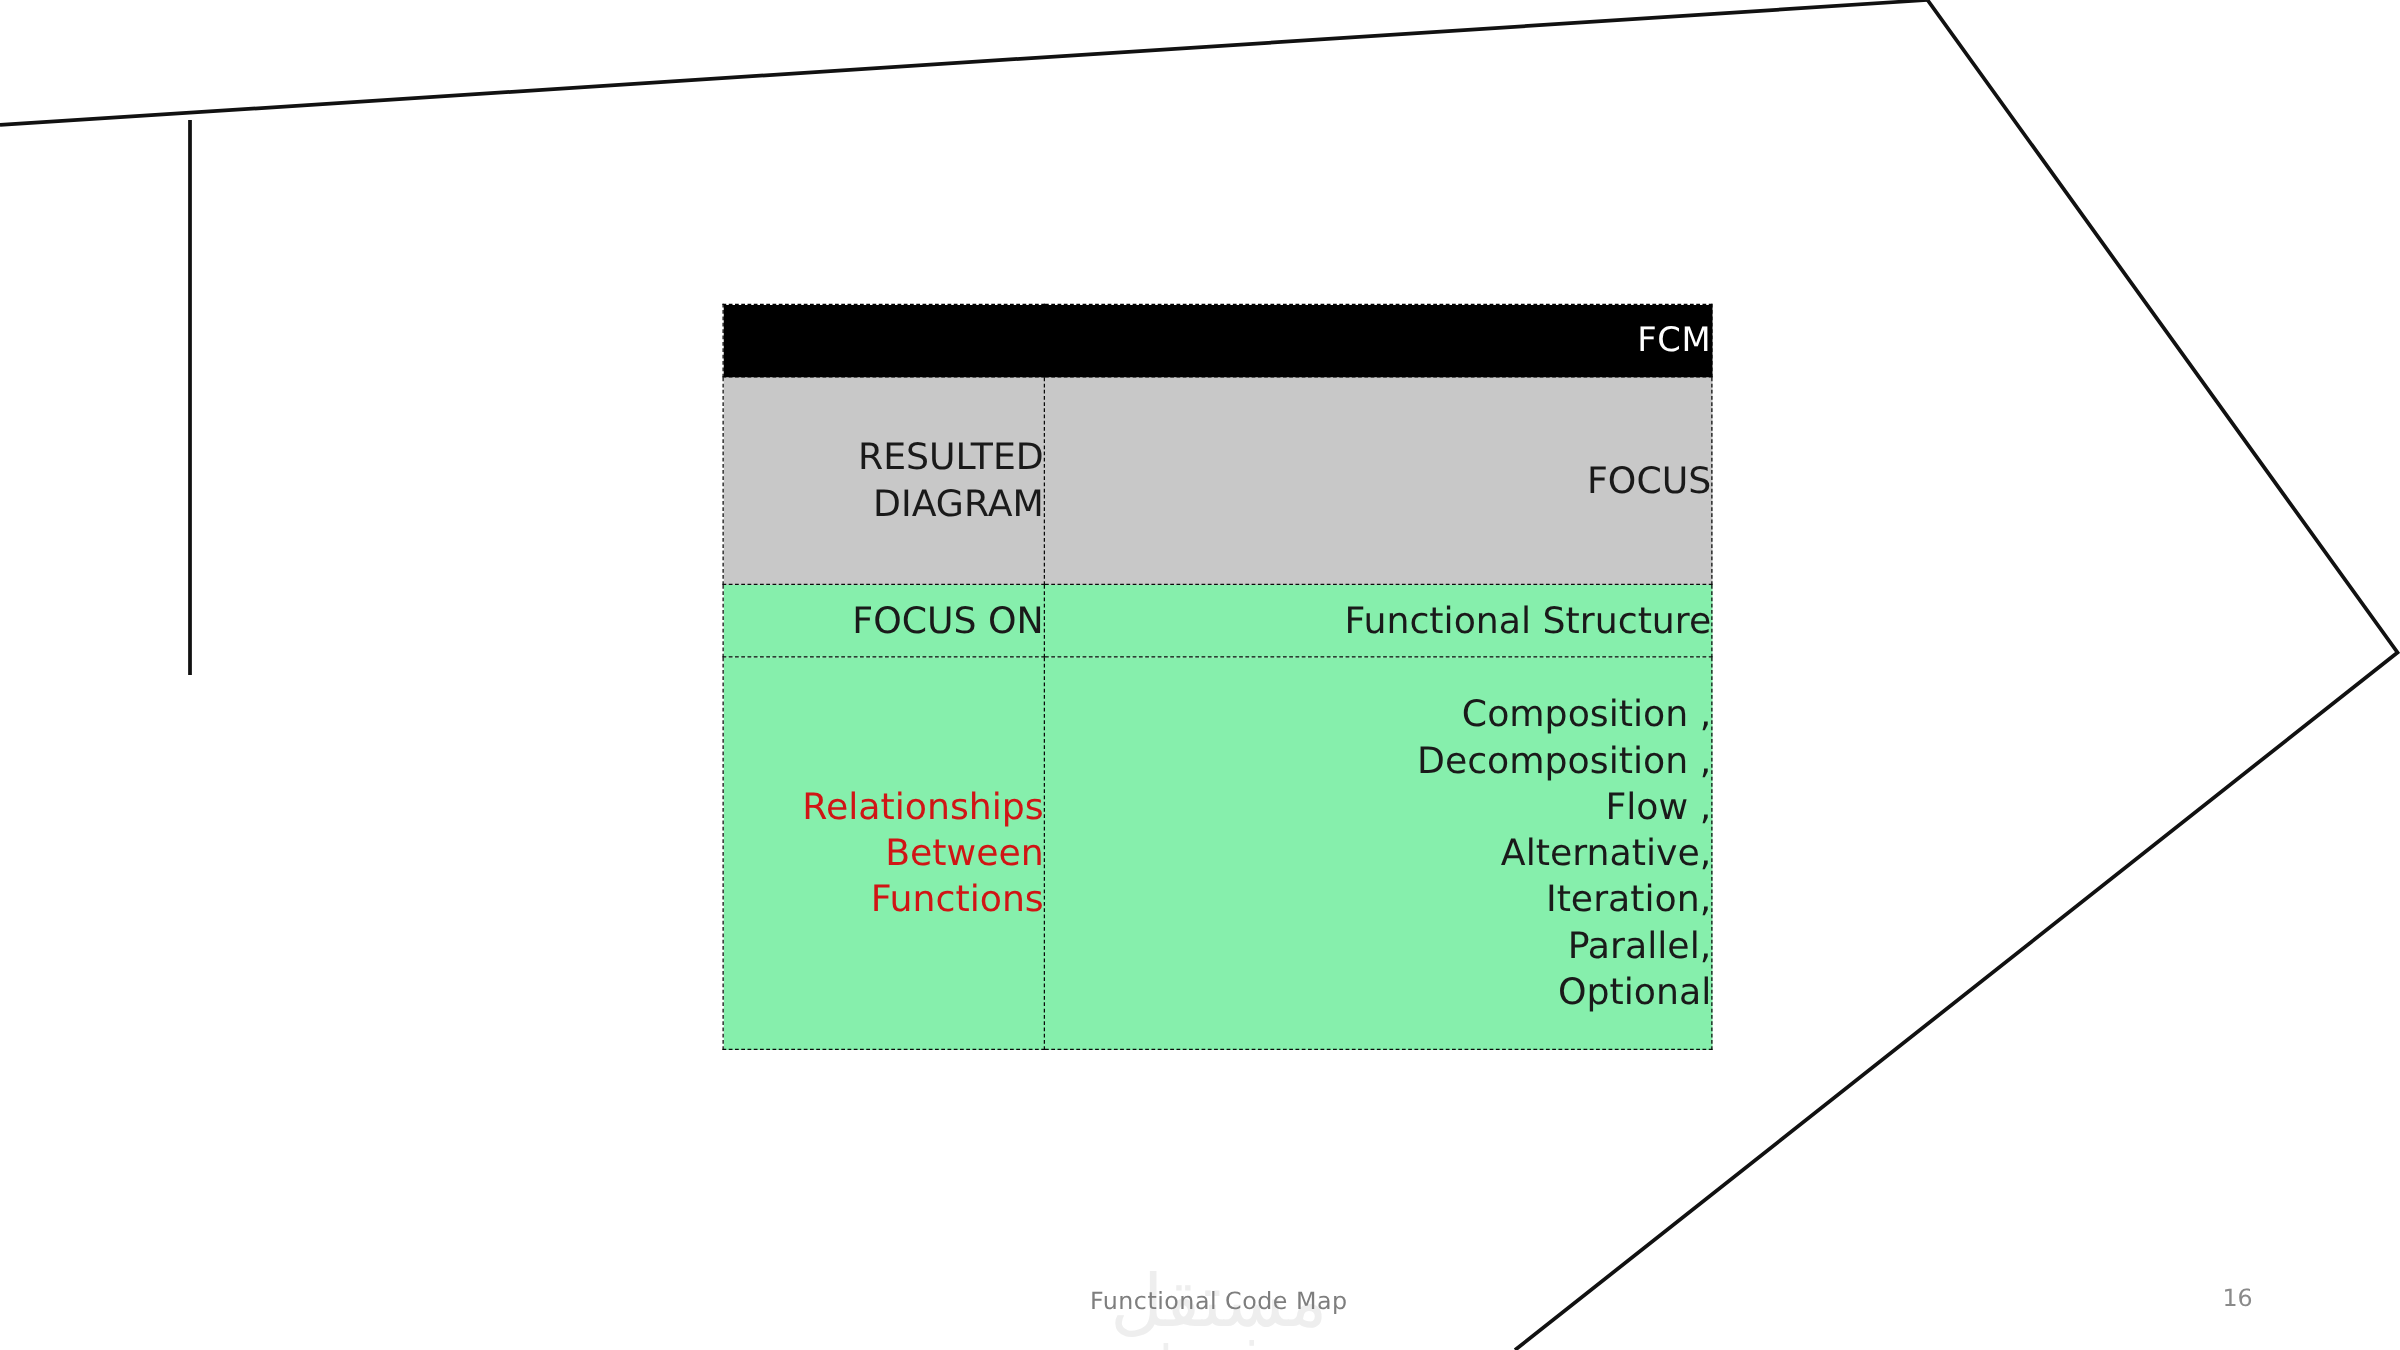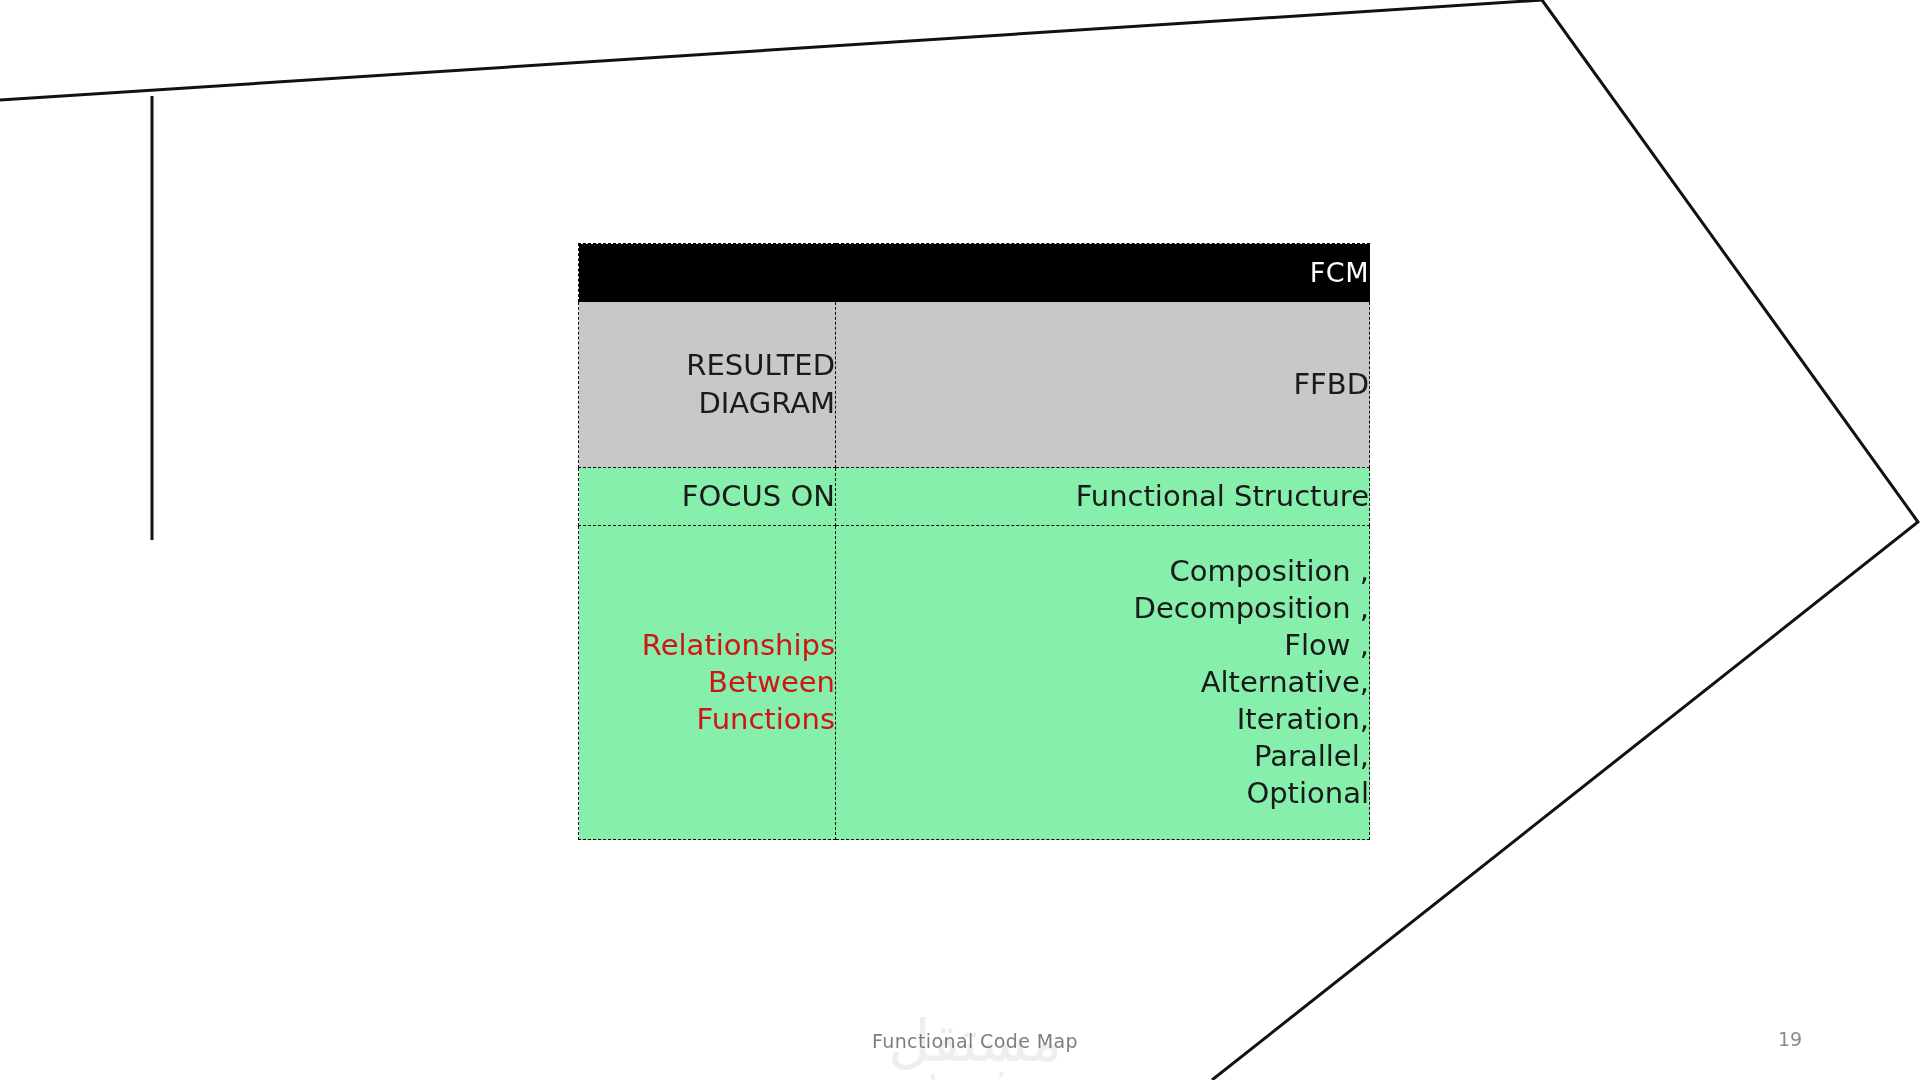--- a/index.html
+++ b/index.html
@@ -153,35 +153,35 @@
     </colgroup>
     <thead>
       <tr class="hdr-row">
         <th></th>
         <th>FCM</th>
       </tr>
     </thead>
     <tbody>
       <tr class="r1">
         <td class="cell dark">RESULTED<br>DIAGRAM</td>
-        <td class="cell dark">FFBD</td>
+        <td class="cell dark">FOCUS</td>
       </tr>
       <tr class="r2">
         <td class="cell light">FOCUS ON</td>
         <td class="cell light">Functional Structure</td>
       </tr>
       <tr class="r4">
         <td class="cell light red">Relationships<br>Between<br>Functions</td>
         <td class="cell light">Composition ,<br>Decomposition ,<br>Flow ,<br>Alternative,<br>Iteration,<br>Parallel,<br>Optional</td>
       </tr>
     </tbody>
   </table>
 
   <div id="watermark">
     <span class="wm-ar">مستقل</span>
     <span class="wm-lat">mostaqi.com</span>
   </div>
 
   <div id="footer-note">Functional Code Map</div>
 
-  <div id="page-number">19</div>
+  <div id="page-number">16</div>
 
 </div>
 
 </body></html>

